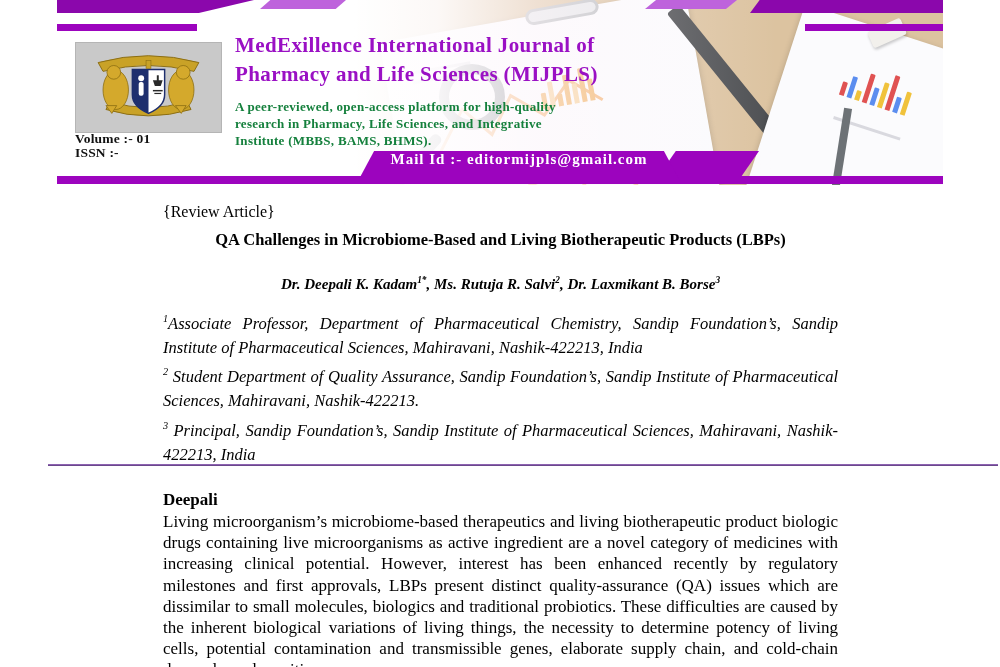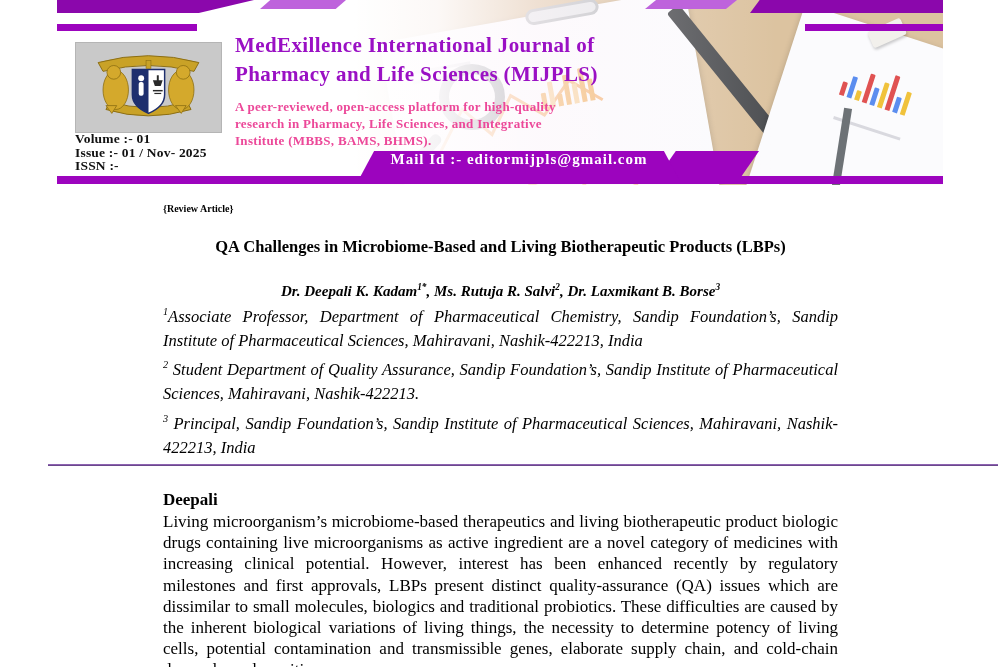--- a/index.html
+++ b/index.html
@@ -75,37 +75,37 @@
               background:#c9c9c9; border:1px solid #b5b5b5; }
   .vol-block { position:absolute; left:18px; top:132px; width:230px;
                font-weight:bold; font-size:13.5px; line-height:13.5px; color:#111;
                letter-spacing:.2px; }
 
   
   .title-block { position:absolute; left:178px; top:31px; width:500px; text-align:left; }
   .j-title { font-weight:bold; font-size:21px; line-height:29px; color:#9a10c4;
              letter-spacing:.4px; }
   .j-tag { margin-top:9px; font-weight:bold; font-size:13px; line-height:17px;
-           color:#ec4899; letter-spacing:.3px; }
+           color:#15803d; letter-spacing:.3px; }
 
   
   .mail-banner { position:absolute; left:301px; top:151px; width:322px; height:30px;
                  background:#9c04be; clip-path:polygon(5% 0,95% 0,100% 100%,0 100%);
                  text-align:center; color:#fff; font-weight:bold; font-size:15px;
                  line-height:13px; letter-spacing:1px; padding-top:2px; }
 
   
   .article { position:absolute; left:163px; top:196px; width:675px; color:#000; }
-  .review-label { font-weight:bold; font-size:10px; margin-top:7px;
+  .review-label { font-weight:normal; font-size:16px; margin-top:7px;
                   font-family:"Liberation Serif", serif; }
-  .art-title { margin-top:23px; text-align:center; font-weight:bold; font-size:16.5px; }
+  .art-title { margin-top:9px; text-align:center; font-weight:bold; font-size:16.5px; }
   .authors { margin-top:25px; text-align:center; font-weight:bold; font-style:italic;
              font-size:15px; }
   .authors sup, .aff sup { font-size:62%; }
-  .affs { }
+  .affs { margin-top:14px; }
   .aff { font-style:italic; font-size:16.5px; line-height:24.4px; text-align:justify; }
   .divider { position:absolute; left:48px; top:464px; width:950px; height:2px;
              background:linear-gradient(180deg,#9d6fc4,#5a3b78); }
   .abstract { position:absolute; left:163px; top:490px; width:675px; }
   .abs-head { font-weight:bold; font-size:17px; }
   .abs-text { font-size:17px; line-height:21.2px; text-align:justify; margin-top:1px; }
 </style>
 </head>
 <body>
 
@@ -193,21 +193,20 @@
         <path d="M78,38 h10 l-2,6 h-6 z" fill="#2a2a2a"></path>
         <rect x="82" y="33" width="2" height="6" fill="#2a2a2a"></rect>
         <rect x="78" y="48" width="10" height="1.5" fill="#2a2a2a"></rect>
         <rect x="79.5" y="51" width="7" height="1.2" fill="#2a2a2a"></rect>
         <rect x="71" y="18" width="5" height="8" fill="#c9a227" stroke="#8a6d12" stroke-width="0.6"></rect>
       </svg>
     </div>
 
     <div class="vol-block">
       <div>Volume :- 01</div>
-      <div>Issue :- 01 / Nov- 2025</div>
       <div>ISSN :-</div>
     </div>
 
     <div class="title-block">
       <div class="j-title">MedExillence International Journal of</div>
       <div class="j-title">Pharmacy and Life Sciences (MIJPLS)</div>
       <div class="j-tag">
         <div>A peer-reviewed, open-access platform for high-quality</div>
         <div>research in Pharmacy, Life Sciences, and Integrative</div>
         <div>Institute (MBBS, BAMS, BHMS).</div>

